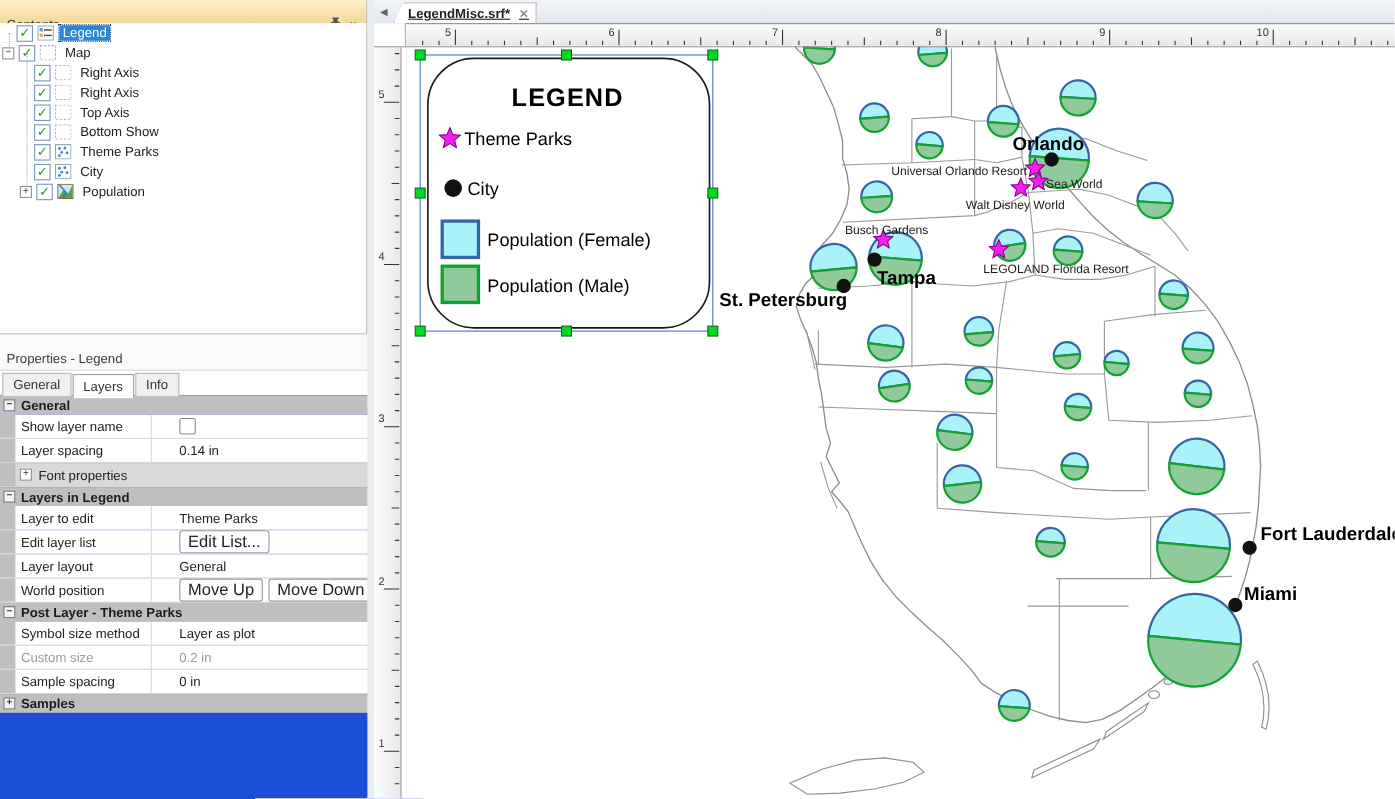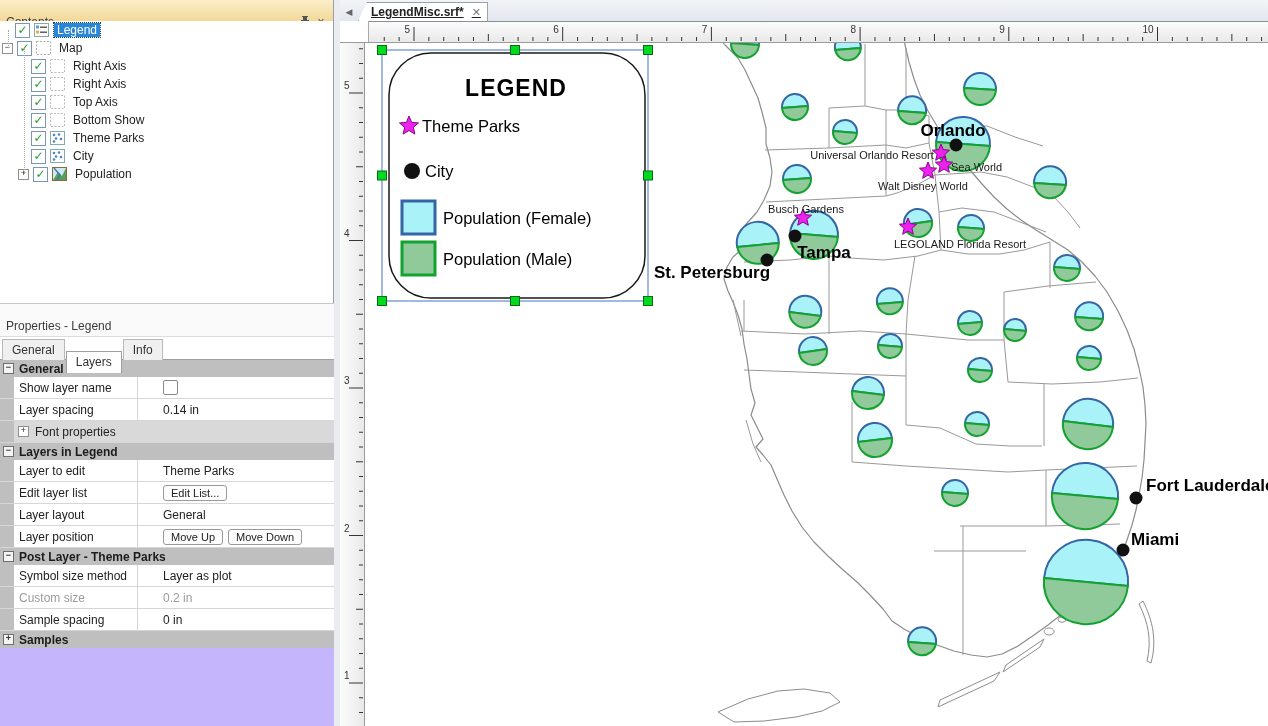--- a/index.html
+++ b/index.html
@@ -18,43 +18,43 @@
   .expbox{width:9px;height:9px;border:1px solid #8f8f8f;background:#fff;font-size:9px;line-height:7px;
           text-align:center;color:#333;margin-right:4px;flex:none;}
   .expslot{width:13px;flex:none;}
   .chk{width:13px;height:13px;border:1px solid #7a96b5;background:#fff;margin-right:4px;flex:none;
        font-size:12px;line-height:12px;text-align:center;color:#19a02c;font-weight:bold;}
   .ticon{width:16px;height:14px;margin-right:4px;flex:none;display:inline-block;}
   .tlabel{padding:0 3px;white-space:nowrap;}
   .trow.sel .tlabel{background:#2a86d6;color:#fff;outline:1px dotted #11456e;}
   .dotline{position:absolute;border-left:1px dotted #a8a8a8;width:0;}
   
-  #props-panel{position:absolute;left:0;top:303px;width:385px;bottom:0;background:#c4b5fd;}
+  #props-panel{position:absolute;left:0;top:303px;width:385px;bottom:0;background:#1d4ed8;}
   #ptabs{height:22px;display:flex;align-items:flex-end;padding-left:2px;border-bottom:1px solid #9f9f9f;background:#fff;}
   .ptab{font-size:12px;padding:3px 9px 3px;border:1px solid #b9b9b9;border-bottom:none;margin-right:1px;
         background:#f0f0f0;color:#333;position:relative;top:1px;cursor:pointer;}
-  .ptab.active{background:#fff;border-color:#9f9f9f;top:14px;padding-bottom:4px;z-index:2;}
+  .ptab.active{background:#fff;border-color:#9f9f9f;top:3px;padding-bottom:4px;z-index:2;}
   .psec-h{height:17px;background:#bfbfbf;display:flex;align-items:center;font-size:12px;font-weight:bold;color:#1c1c1c;}
   .psec-h .expbox{margin:0 5px 0 3px;background:#f4f4f4;border-color:#6f6f6f;}
   .prow{height:21px;display:flex;align-items:stretch;border-bottom:1px solid #d6d6d6;font-size:12px;background:#fff;}
   .pgut{width:14px;background:#bfbfbf;flex:none;}
   .plabel{width:118px;flex:none;display:flex;align-items:center;padding-left:5px;border-right:1px solid #d6d6d6;
           white-space:nowrap;overflow:hidden;}
   .pval{flex:1;display:flex;align-items:center;padding-left:5px;position:relative;border-right:1px solid #d6d6d6;margin-left:20px;}
   .prow.disabled .plabel,.prow.disabled .pval{color:#9b9b9b;}
   .prow.group{background:#d9d9d9;}
   .prow.group .pgroup{display:flex;align-items:center;padding-left:4px;font-size:12px;}
   .prow.group .expbox{margin-right:6px;background:#fff;}
   .cb{width:13px;height:13px;border:1px solid #8a8a8a;background:#fff;border-radius:2px;}
   .spin{position:absolute;right:1px;top:1px;bottom:1px;width:15px;border:1px solid #9a9a9a;background:#f6f6f6;
         display:flex;flex-direction:column;align-items:center;justify-content:space-between;font-size:6px;color:#222;
         line-height:8px;padding:1px 0;cursor:pointer;}
   .dd{position:absolute;right:1px;top:1px;bottom:1px;width:17px;border:1px solid #a8a8a8;background:#fafafa;
       display:flex;align-items:center;justify-content:center;font-size:9px;color:#555;cursor:pointer;}
-  .pbtn{font-size:11px;font-family:inherit;background:#fdfdfd;border:1px solid #9a9a9a;border-radius:3px;
+  .pbtn{font-size:15px;font-family:inherit;background:#fdfdfd;border:1px solid #9a9a9a;border-radius:3px;
         padding:1px 7px;margin-right:5px;color:#222;cursor:pointer;}
   
   #doc-area{position:absolute;left:340px;top:0;width:928px;height:726px;background:#fff;}
   #splitter{position:absolute;left:334px;top:0;width:6px;height:726px;background:#e9ecf1;}
   #tabstrip{position:absolute;left:0;top:0;width:100%;height:21px;background:linear-gradient(#f2f4f8,#e2e7ee);
             border-bottom:1px solid #898f98;z-index:5;display:flex;align-items:flex-end;}
   #tab-nav{width:18px;text-align:center;font-size:9px;color:#666;padding-bottom:4px;cursor:pointer;}
   .doctab{background:#fff;border:1px solid #9aa0a8;border-bottom:none;height:18px;display:flex;align-items:center;
           padding:0 6px 0 12px;font-size:12px;font-weight:bold;color:#222;
           clip-path:polygon(9px 0,100% 0,100% 100%,0 100%);text-decoration:underline;}
@@ -244,21 +244,21 @@
         <div class="prow">
           <div class="pgut"></div>
           <div class="plabel">Layer layout</div>
           <div class="pval">
             <span>General</span>
             <span class="dd">∨</span>
           </div>
         </div>
         <div class="prow">
           <div class="pgut"></div>
-          <div class="plabel">Layer position</div>
+          <div class="plabel">World position</div>
           <div class="pval">
             <button class="pbtn">Move Up</button>
             <button class="pbtn">Move Down</button>
           </div>
         </div>
         <div class="psec-h">
           <span class="expbox">−</span>
           <span>Post Layer - Theme Parks</span>
         </div>
         <div class="prow">

